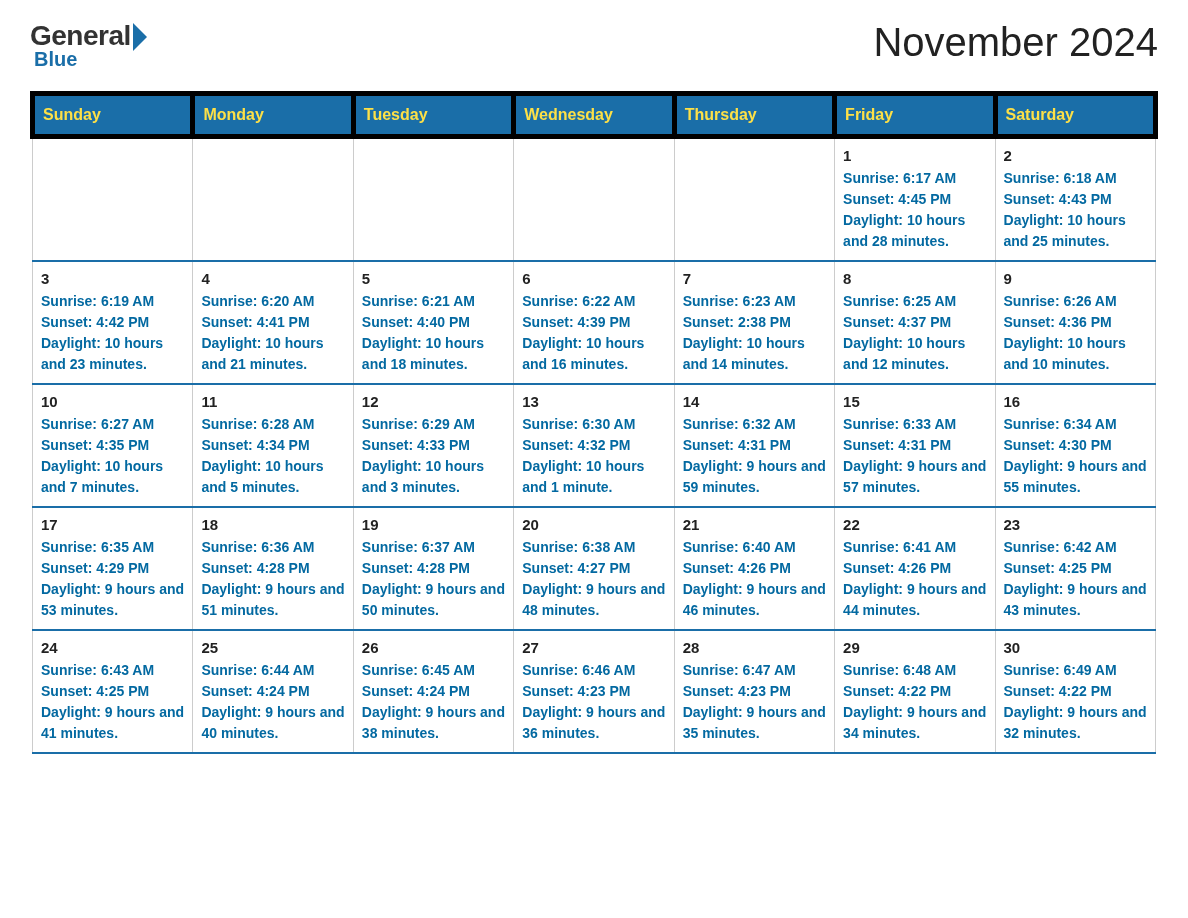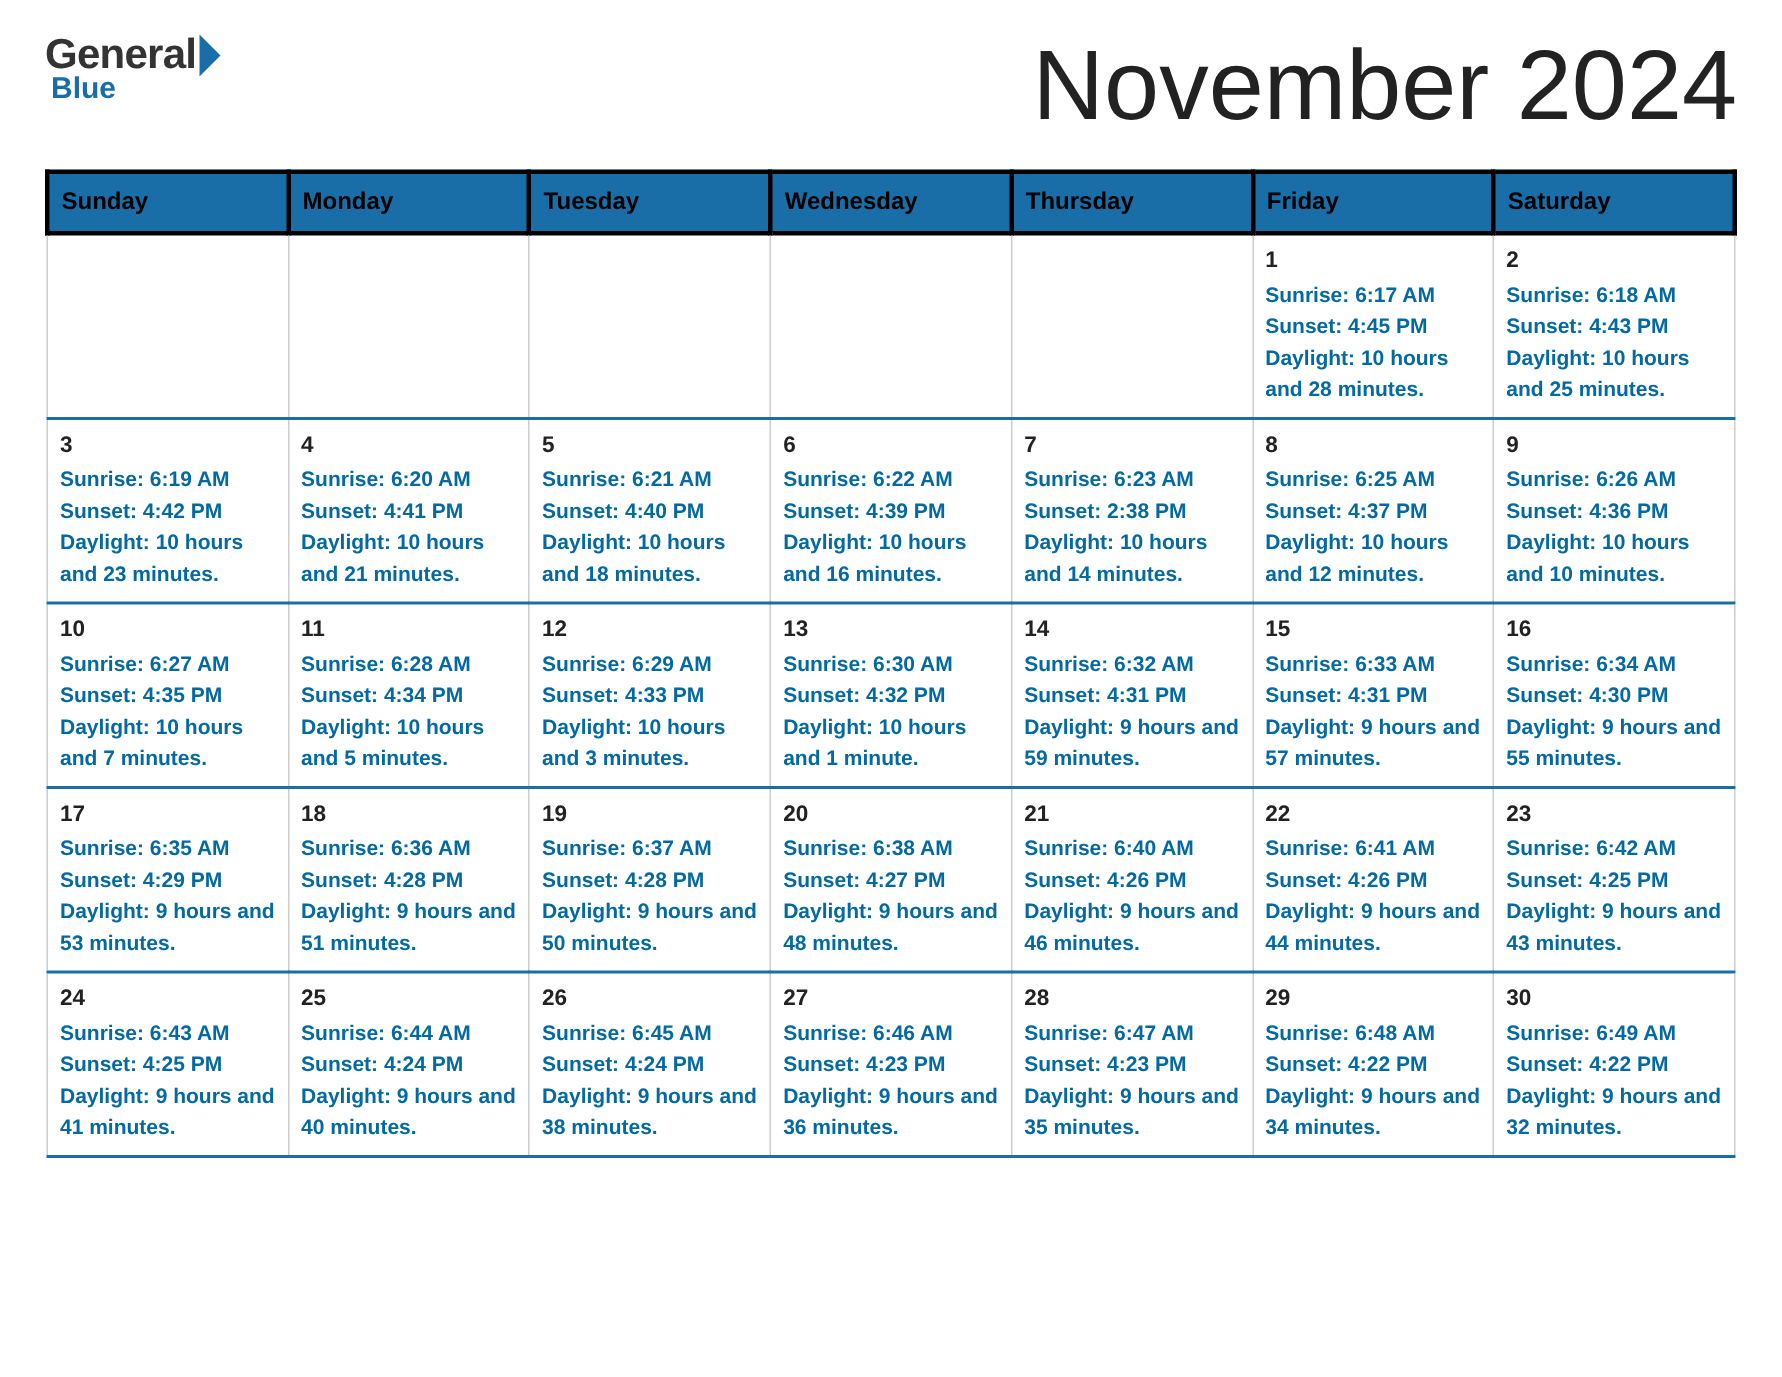--- a/index.html
+++ b/index.html
@@ -44,43 +44,43 @@
       font-size: 20px;
       font-weight: bold;
       color: #1a6ea8;
       margin-top: -4px;
       margin-left: 4px;
     }
     .title-block {
       text-align: right;
     }
     .month-year {
-      font-size: 66px;
+      font-size: 40px;
       font-weight: normal;
       color: #222222;
       line-height: 1.1;
     }
     .location {
       font-size: 22px;
       color: #555555;
       margin-top: 4px;
     }
     .calendar {
       width: 100%;
       border-collapse: collapse;
       border: 1px solid #cccccc;
     }
     .calendar thead tr th {
       background-color: #1a6ea8;
-      color: #000000;
+      color: #fde047;
       font-size: 16px;
       font-weight: bold;
       padding: 10px 8px;
       text-align: left;
-      border: 3px solid #000000;
+      border: 5px solid #000000;
     }
     .calendar tbody tr {
       border-bottom: 2px solid #1a6ea8;
     }
     .calendar tbody tr td {
       vertical-align: top;
       padding: 8px 8px;
       border-right: 1px solid #cccccc;
       width: 14.28%;
       min-height: 110px;

